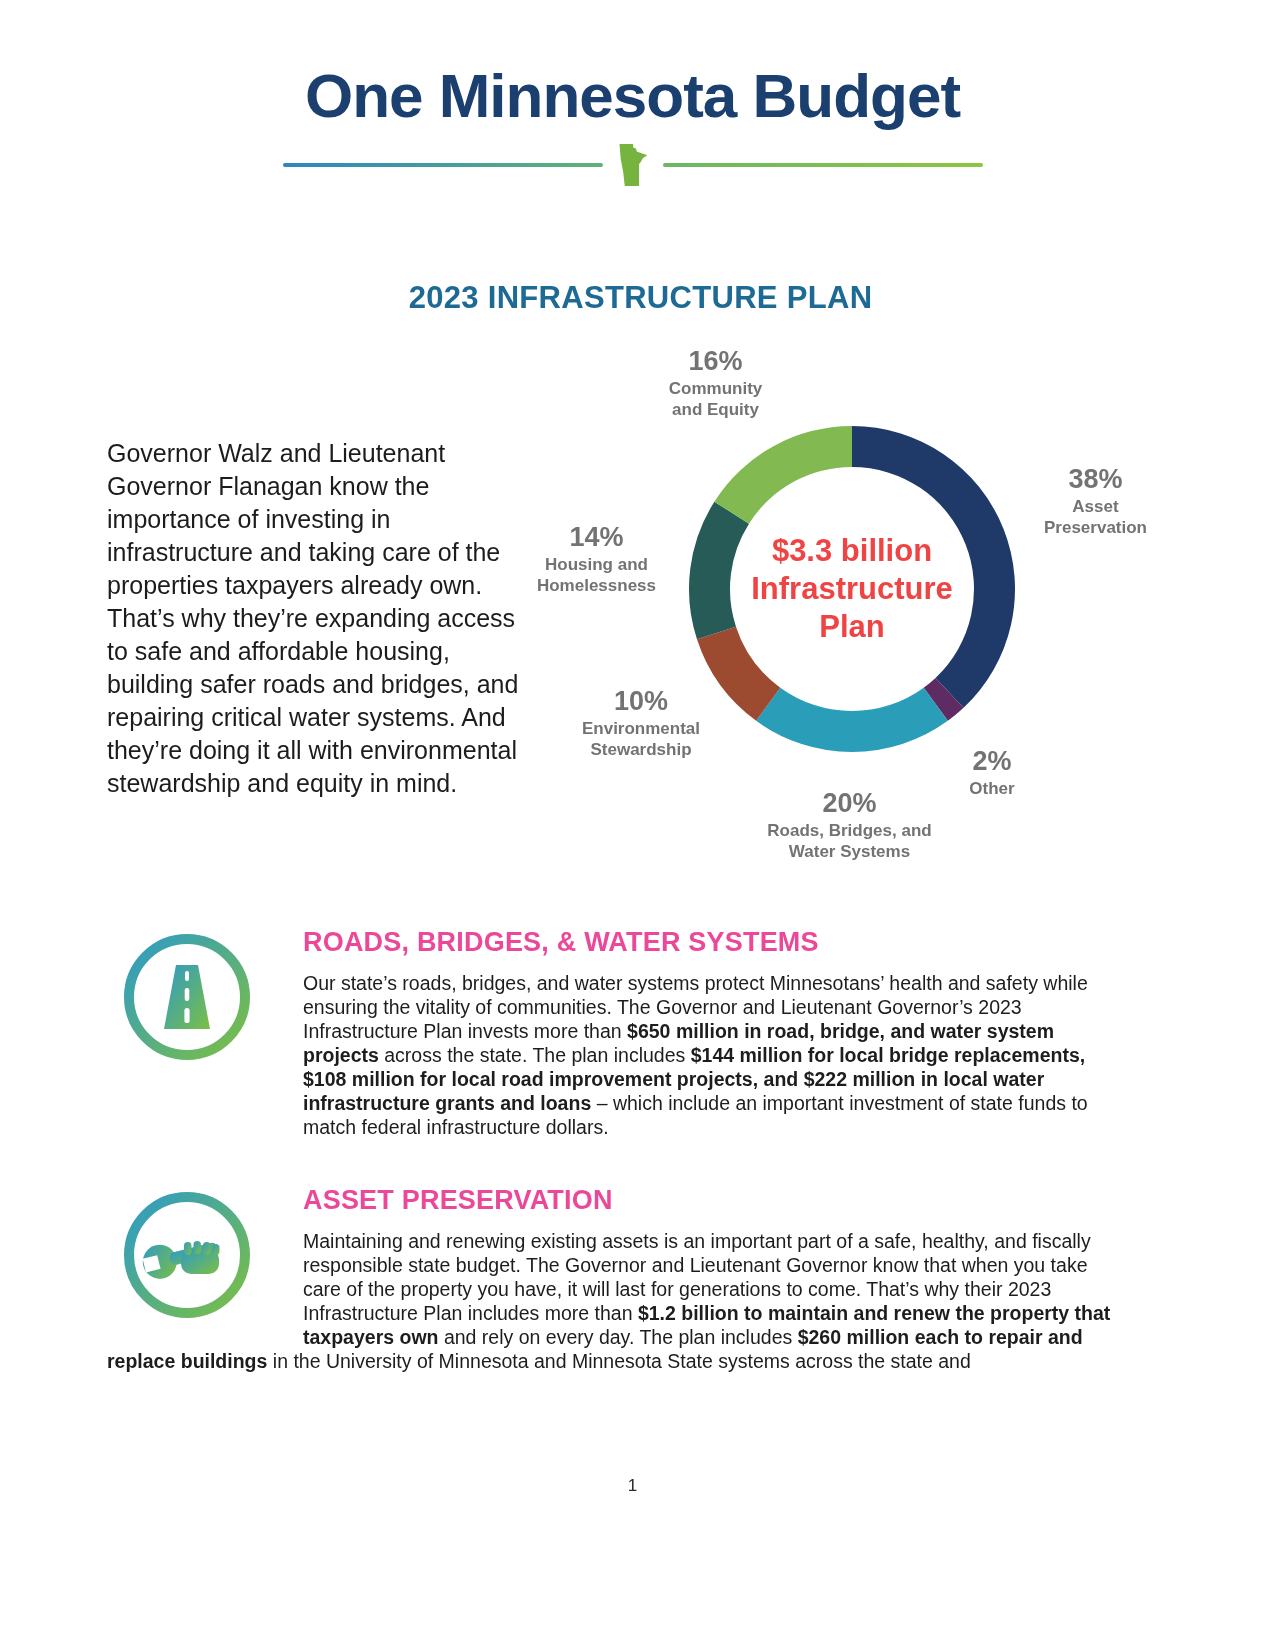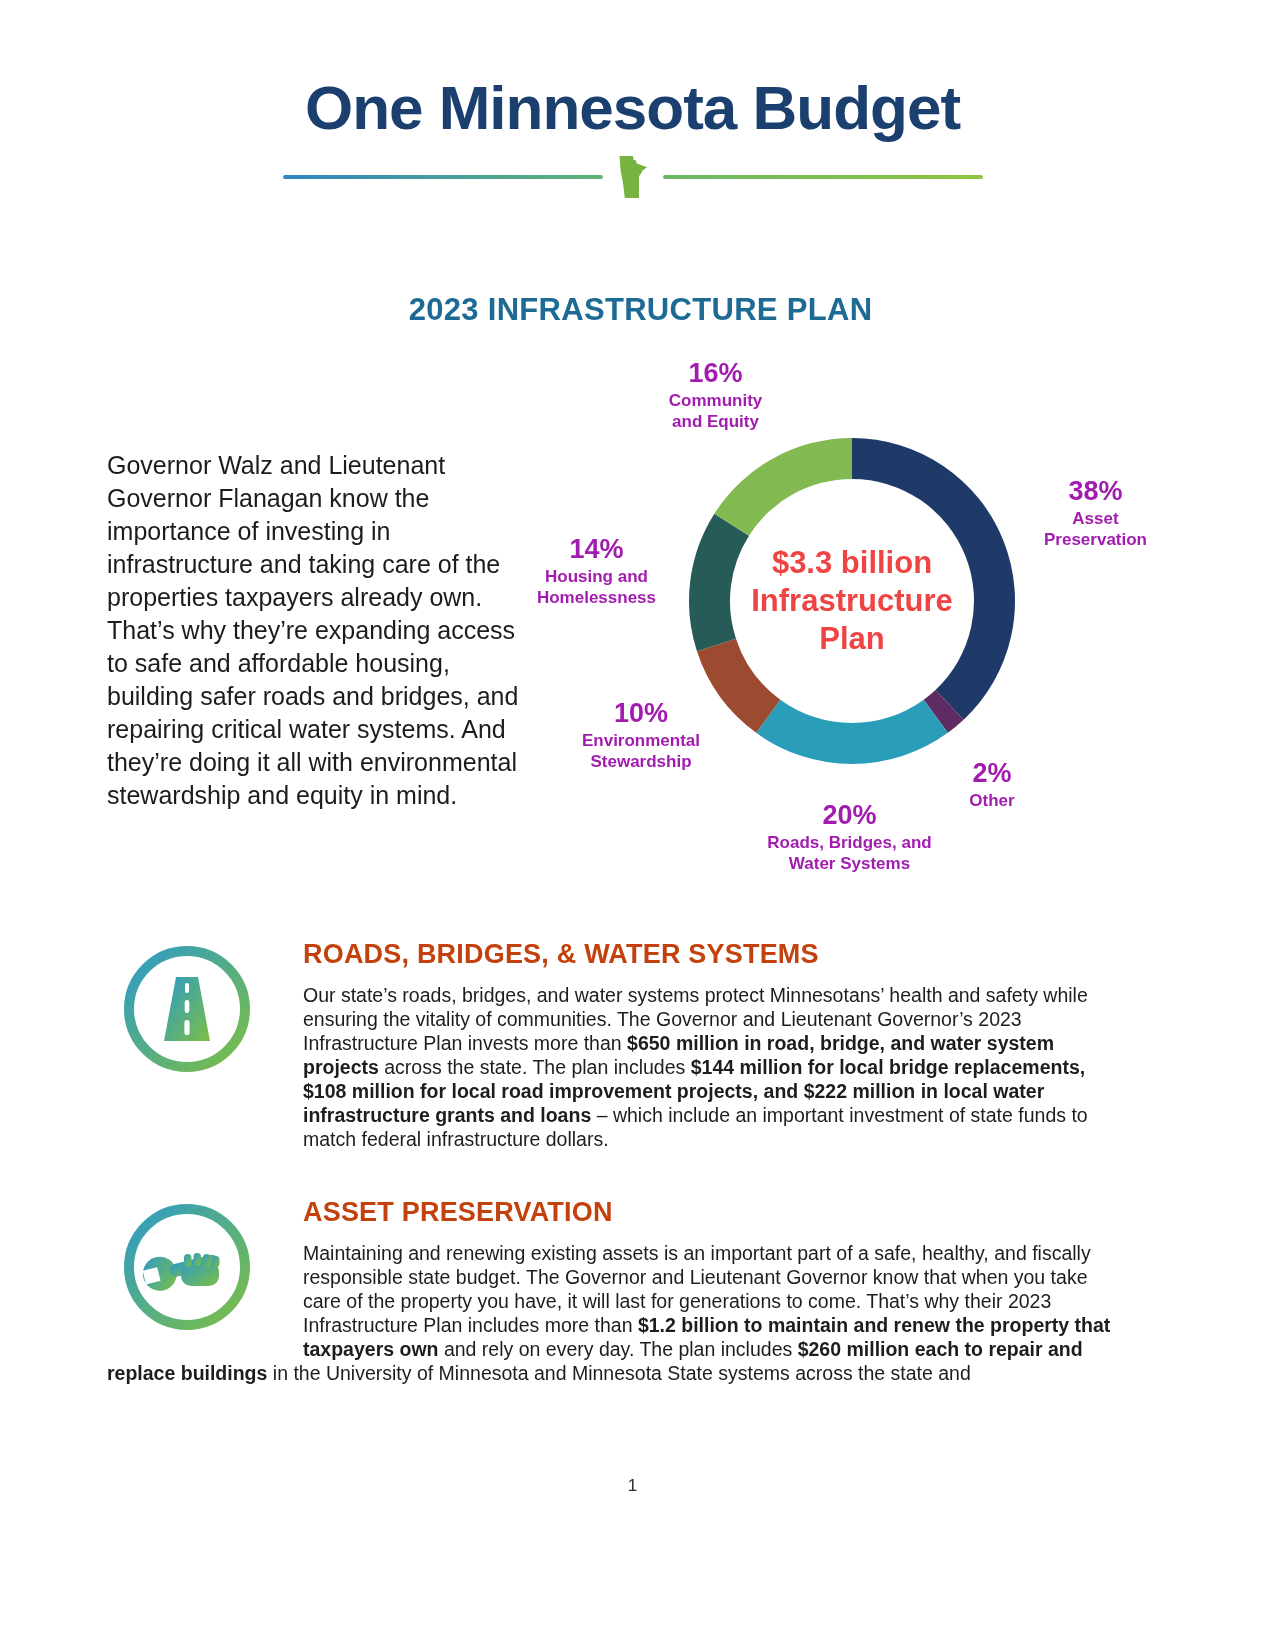--- a/index.html
+++ b/index.html
@@ -8,21 +8,21 @@
     position: relative;
     width: 1265px;
     height: 1638px;
     margin: 0 auto;
     background: #ffffff;
     font-family: "Liberation Sans", "DejaVu Sans", sans-serif;
     overflow: hidden;
   }
 
   
-  .logo-wrap { padding-top: 62px; text-align: center; margin-top: 12px; }
+  .logo-wrap { padding-top: 62px; text-align: center; }
   .logo-text {
     font-size: 62px;
     font-weight: 700;
     color: #1b3f6e;
     letter-spacing: -1px;
     line-height: 1.1;
   }
   .divider {
     width: 700px;
     margin: 8px auto 0;
@@ -62,34 +62,34 @@
   .donut-center {
     display: flex; flex-direction: column; align-items: center; justify-content: center;
     text-align: center;
     color: #ef4444;
     font-weight: 700;
     font-size: 31px;
     line-height: 1.24;
     pointer-events: none;
   }
   .donut-center span { display: block; }
-  .chart-label { position: absolute; text-align: center; color: #a21caf; }
+  .chart-label { position: absolute; text-align: center; color: #737373; }
   .chart-label .pct { font-size: 27px; font-weight: 700; margin-bottom: 2px; }
   .chart-label .lab { font-size: 17px; font-weight: 700; line-height: 1.2; }
 
   
   .info-section { padding: 0 150px 0 107px; margin-top: 42px; color: #1d1d1d; }
   .info-section::after { content: ""; display: block; clear: both; }
   .section-icon { float: left; width: 132px; height: 132px; margin: 8px 50px 72px 14px; }
   .section-icon.tight { margin-bottom: 28px; }
   .section-heading {
     margin: 0 0 10px;
     font-size: 27px;
     font-weight: 700;
-    color: #c2410c;
+    color: #ec4899;
     letter-spacing: 0.2px;
     line-height: 38px;
   }
   .section-body { margin: 0; font-size: 19.5px; line-height: 24px; }
   .section-body .b { font-weight: 700; }
 
   
   .footer {
     position: absolute;
     left: 0; right: 0; bottom: 142px;

